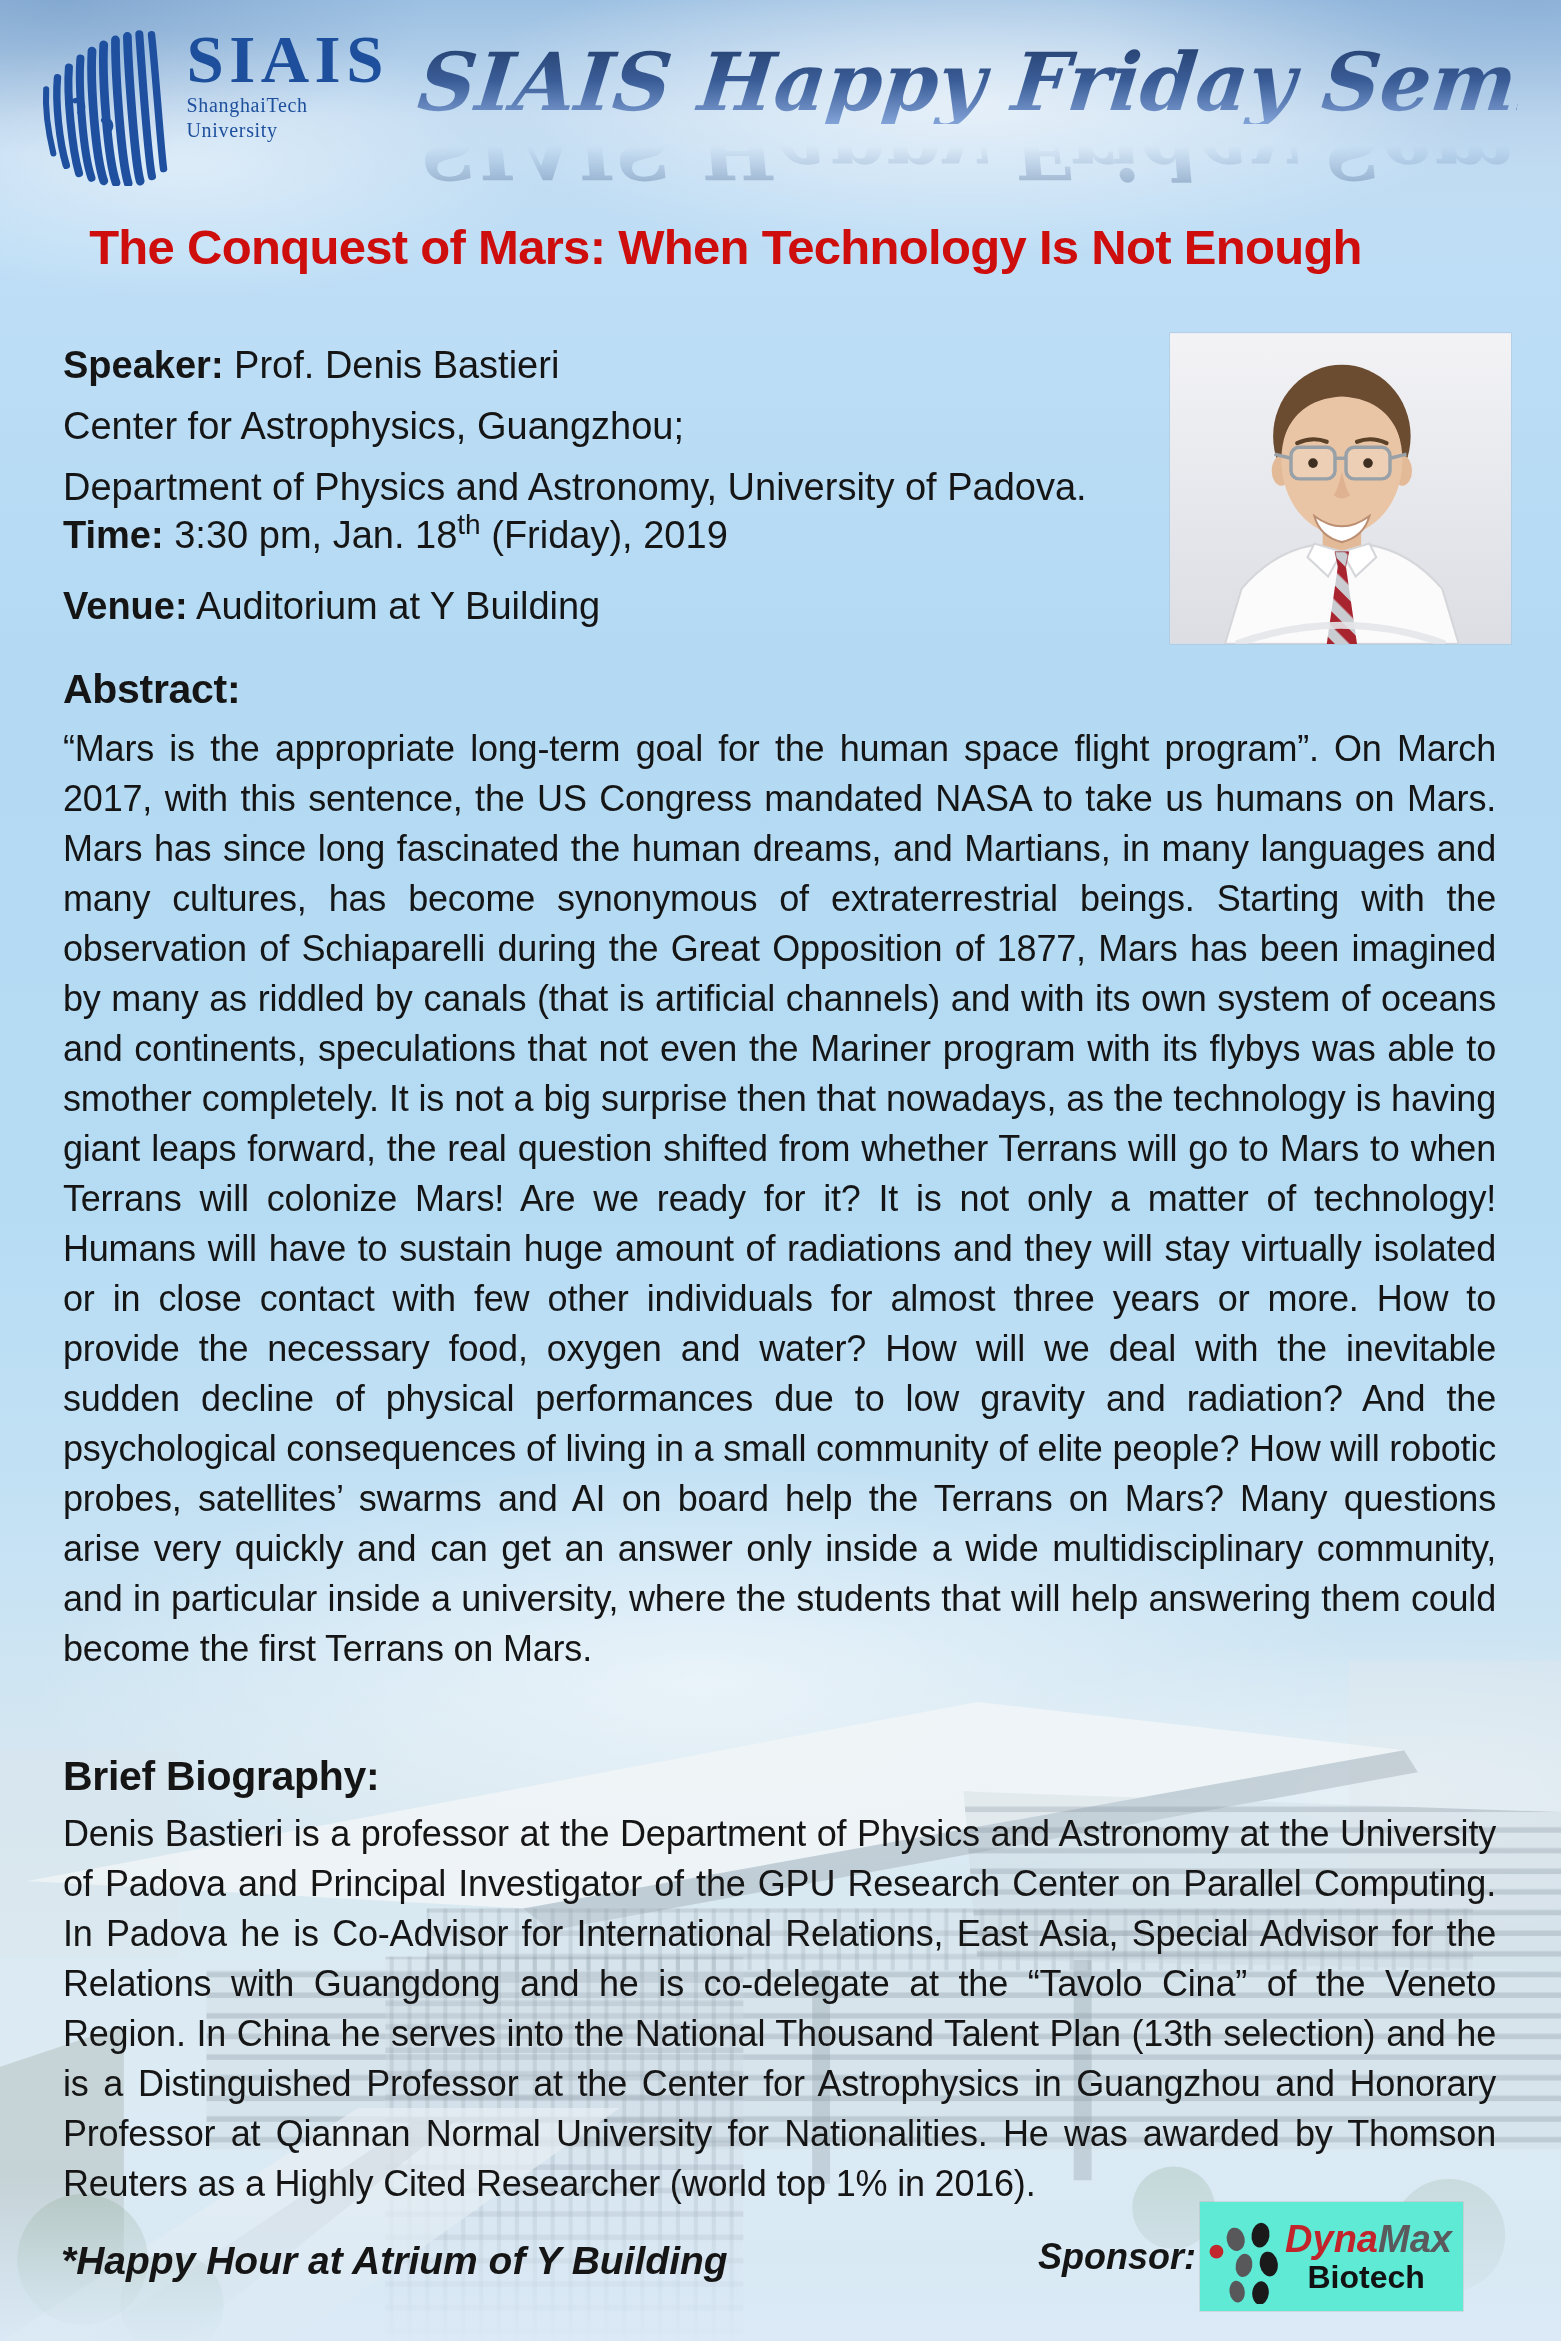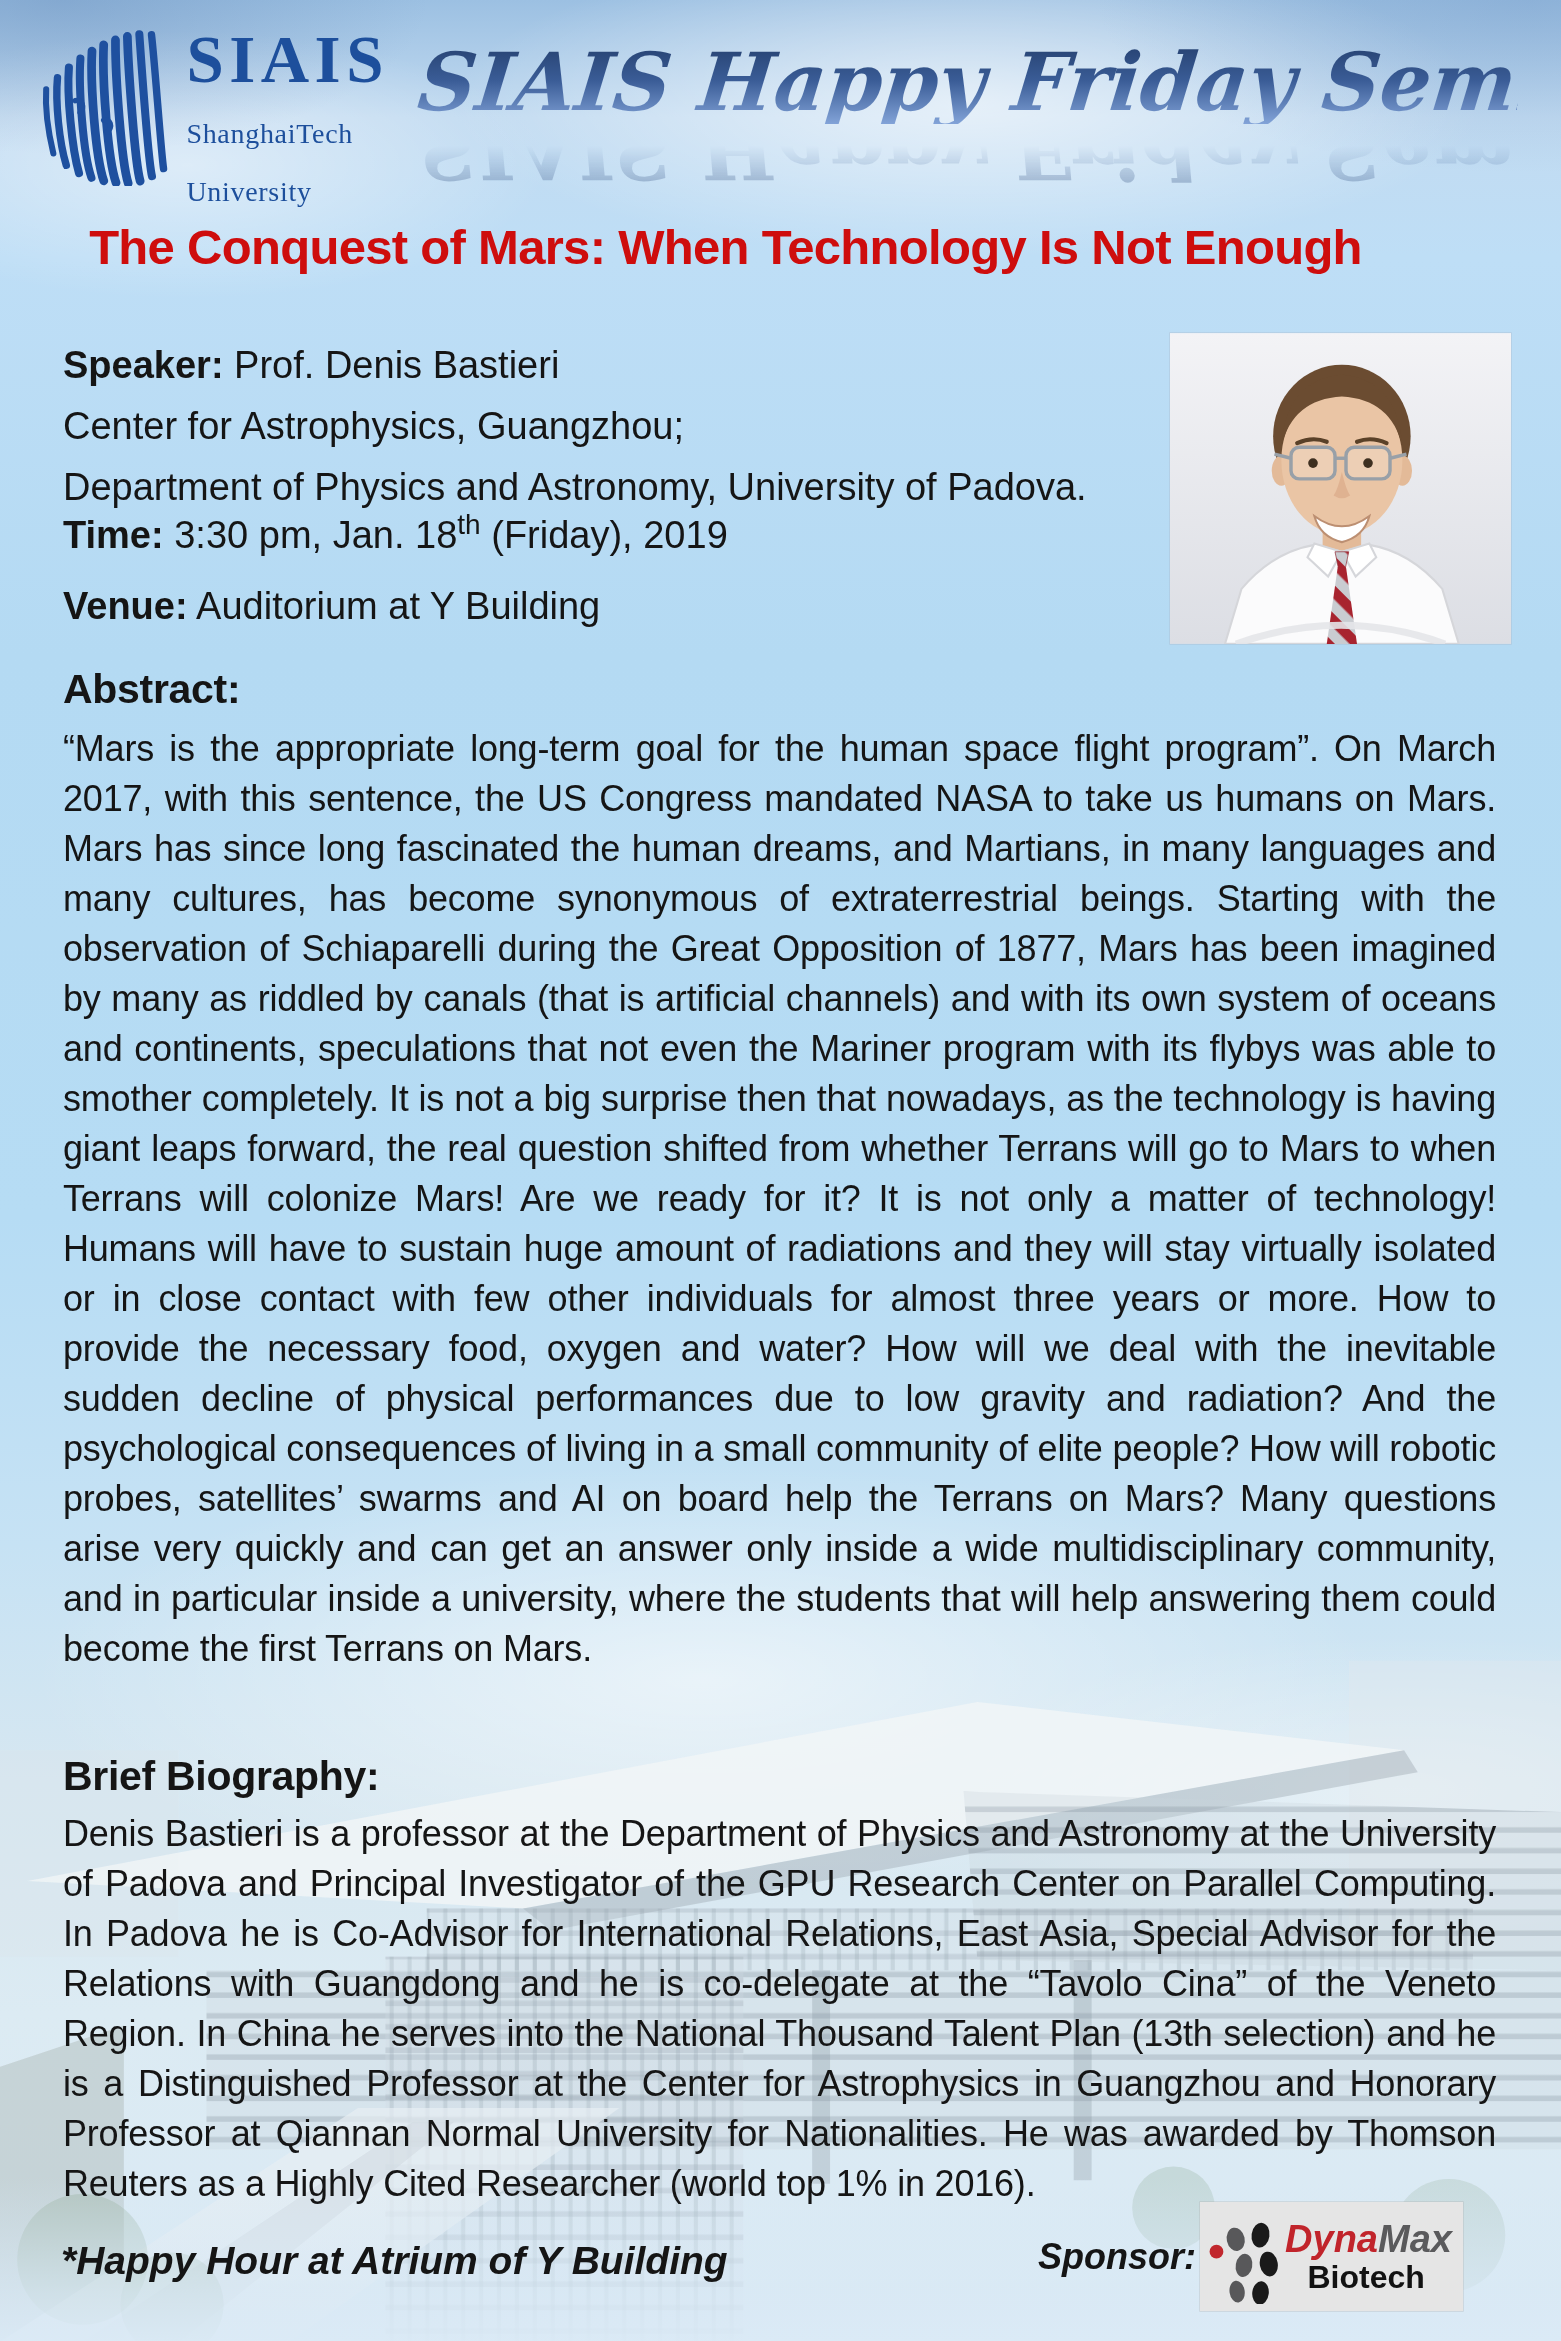--- a/index.html
+++ b/index.html
@@ -18,21 +18,21 @@
   .abs{position:absolute;}
   
   #bg-building{position:absolute;left:0;bottom:0;width:1561px;height:757px;opacity:.85;}
   #bg-fade{position:absolute;left:0;bottom:0;width:1561px;height:165px;
     background:linear-gradient(180deg,rgba(217,233,245,0) 0%,rgba(217,233,245,0.75) 70%,rgba(219,234,246,0.95) 100%);}
   
   #logo-block{left:36px;top:18px;width:399px;height:172px;display:flex;z-index:3;}
   #logo-mark{width:138px;height:168px;flex:0 0 auto;}
   #logo-text{margin-left:12.4px;margin-top:8.3px;color:#1d4f9c;font-family:"Liberation Serif",serif;}
   #logo-acronym{font-size:67px;line-height:1.0;letter-spacing:5.5px;font-weight:700;}
-  .logo-sub{font-size:28px;line-height:1.22;letter-spacing:0.7px;margin-top:24px;}
+  .logo-sub{font-size:20px;line-height:1.22;letter-spacing:0.7px;}
   #script-title{left:419px;top:40px;width:1101px;text-align:center;z-index:3;}
   .script-line{
     display:block;white-space:nowrap;
     font-family:"DejaVu Serif",serif;font-style:italic;font-weight:700;
     font-size:80px;line-height:1.05;transform:skewX(-6deg);
     color:#3c5d97;
   }
   @supports ((-webkit-background-clip:text) or (background-clip:text)){
     .script-line{
       background:linear-gradient(180deg,#243f6d 0%,#3a5c96 48%,#82a3d8 100%);
@@ -60,21 +60,21 @@
   .section-heading{z-index:3;font-size:41px;font-weight:700;letter-spacing:-0.3px;}
   #abstract-heading{left:63px;top:666px;}
   #abstract-body{left:63px;top:724px;width:1433px;}
   .para{z-index:3;font-size:36px;line-height:50px;text-align:justify;letter-spacing:-0.2px;}
   #bio-heading{left:63px;top:1753px;}
   #bio-body{left:63px;top:1809px;width:1433px;}
   
   #footer-note{left:61px;top:2239px;z-index:4;font-size:39px;font-weight:700;font-style:italic;white-space:nowrap;}
   #sponsor-row{left:1038px;top:2202px;z-index:4;display:flex;align-items:center;gap:4px;}
   #sponsor-label{font-size:36px;font-weight:700;font-style:italic;}
-  #sponsor-box{width:263px;height:109px;background:#e5e5e5;display:flex;align-items:center;
+  #sponsor-box{width:263px;height:109px;background:#5eead4;display:flex;align-items:center;
     padding:5.5px 8.3px;box-sizing:border-box;box-shadow:0 0 0 0.7px rgba(170,170,170,.4);}
   #sponsor-mark{width:72px;height:95px;flex:0 0 auto;}
   #sponsor-text{flex:1;text-align:right;line-height:1;padding-right:2.8px;}
   #brand-line{font-size:38px;font-weight:700;font-style:italic;white-space:nowrap;}
   #brand-dyna{color:#c1242b;} #brand-max{color:#5a5a5c;}
   #brand-biotech{font-size:32px;font-weight:700;color:#121212;margin-top:2.8px;text-align:center;}
 </style>
 </head>
 <body>
 

